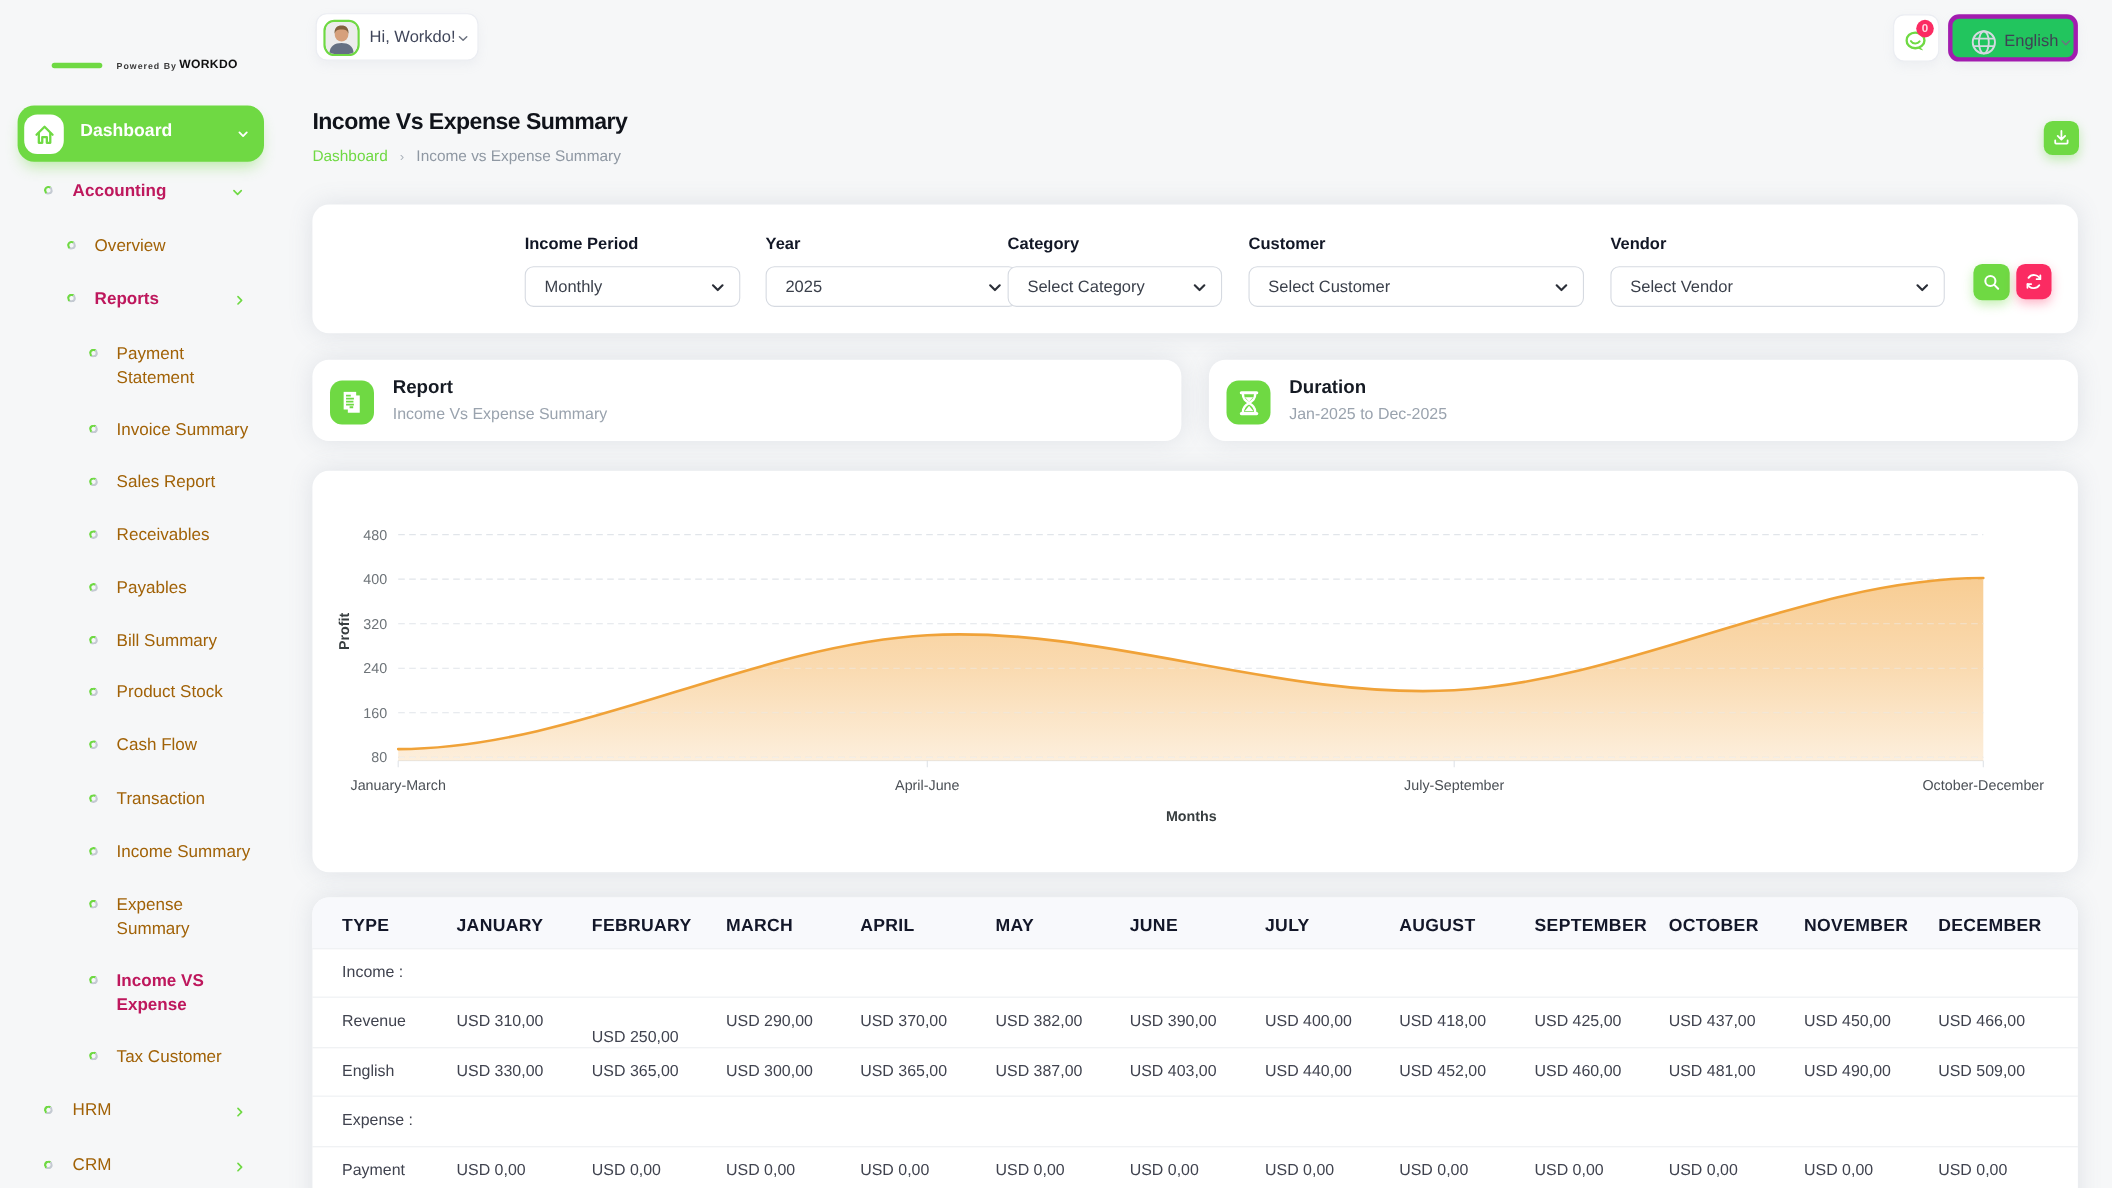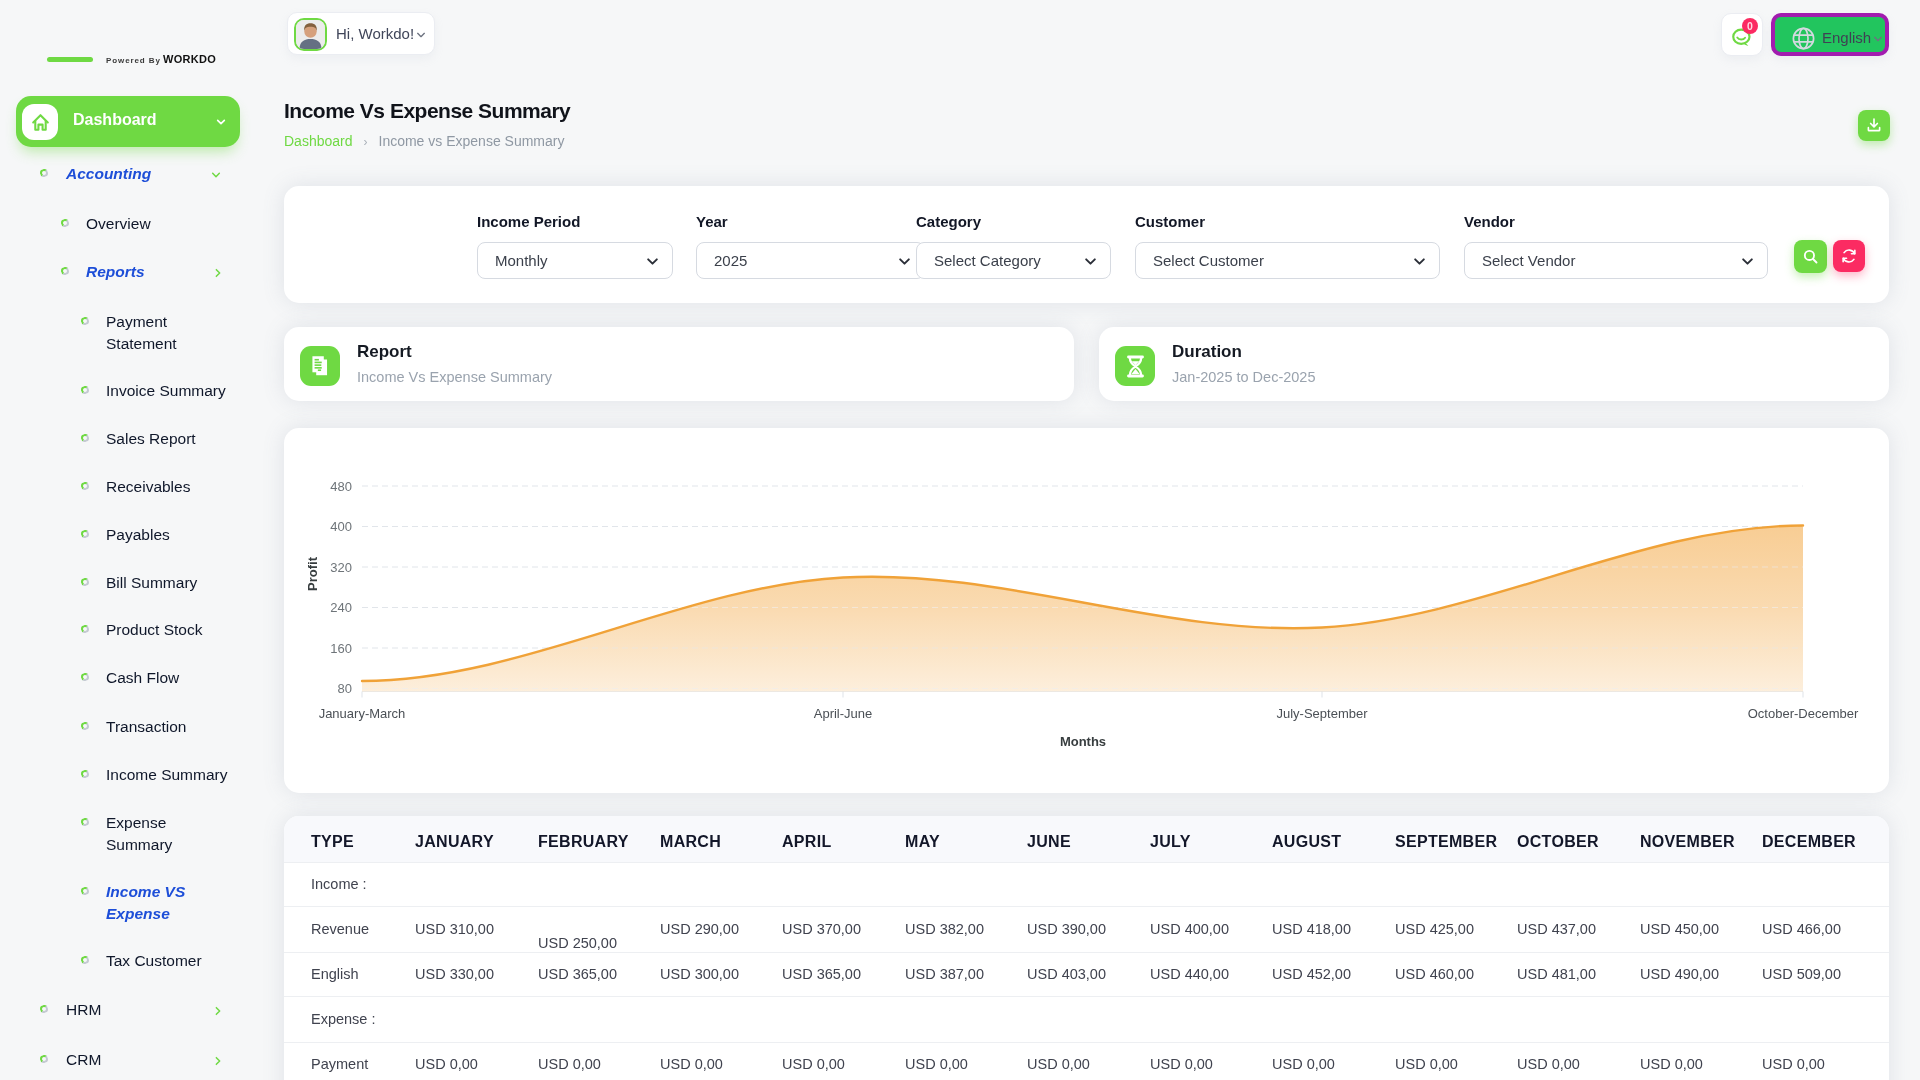--- a/index.html
+++ b/index.html
@@ -15,22 +15,22 @@
   .logo-sub { position:absolute; left:47px; top:55px; width:170px; }
   .logo-bar { position:absolute; left:0; top:2px; width:46px; height:5px; border-radius:3px; background:#6fd943; }
   .logo-pw { position:absolute; left:59px; top:1px; font-size:8px; letter-spacing:0.9px; color:#3a3a3a; font-weight:700; }
   .logo-wd { position:absolute; left:116px; top:-2px; font-size:11px; letter-spacing:.3px; color:#101010; font-weight:700; }
 
   .dash-btn { position:absolute; left:16px; top:96px; width:224px; height:51px; background:#6fd943;
               border-radius:15px; box-shadow:0 8px 14px -4px rgba(111,217,67,.45); }
   .dash-ico { position:absolute; left:6px; top:8px; width:36px; height:36px; background:#fff; border-radius:12px; }
   .dash-txt { position:absolute; left:57px; top:15px; color:#fff; font-weight:700; font-size:16px; }
 
-  .mi { position:absolute; font-size:15.5px; color:#0f172a; white-space:nowrap; }
-  .mi.grn { color:#1d4ed8; font-weight:700;font-style:italic; }
+  .mi { position:absolute; font-size:15.5px; color:#a16207; white-space:nowrap; }
+  .mi.grn { color:#be185d; font-weight:700; }
   .blt { position:absolute; width:8px; height:8px; border-radius:50%; border:2px solid #c4cad2; border-top-color:#6fd943; border-left-color:#6fd943; transform:rotate(-8deg); }
   .chev { position:absolute; width:10px; height:10px; }
 
   
   .userbtn { position:absolute; left:287px; top:12px; width:148px; height:43px; background:#fff;
              border:1px solid #ebedf2; border-radius:10px; box-shadow:0 4px 10px rgba(170,180,195,.12); }
   .avatar { position:absolute; left:6px; top:5px; width:33px; height:33px; border-radius:10px; border:2px solid #6fd943; overflow:hidden; background:#ececec; }
   .userbtn .txt { position:absolute; left:48px; top:12px; font-size:15px; color:#40465a; font-weight:400; }
 
   .notifbtn { position:absolute; left:1721px; top:13px; width:42px; height:43px; background:#fff;

